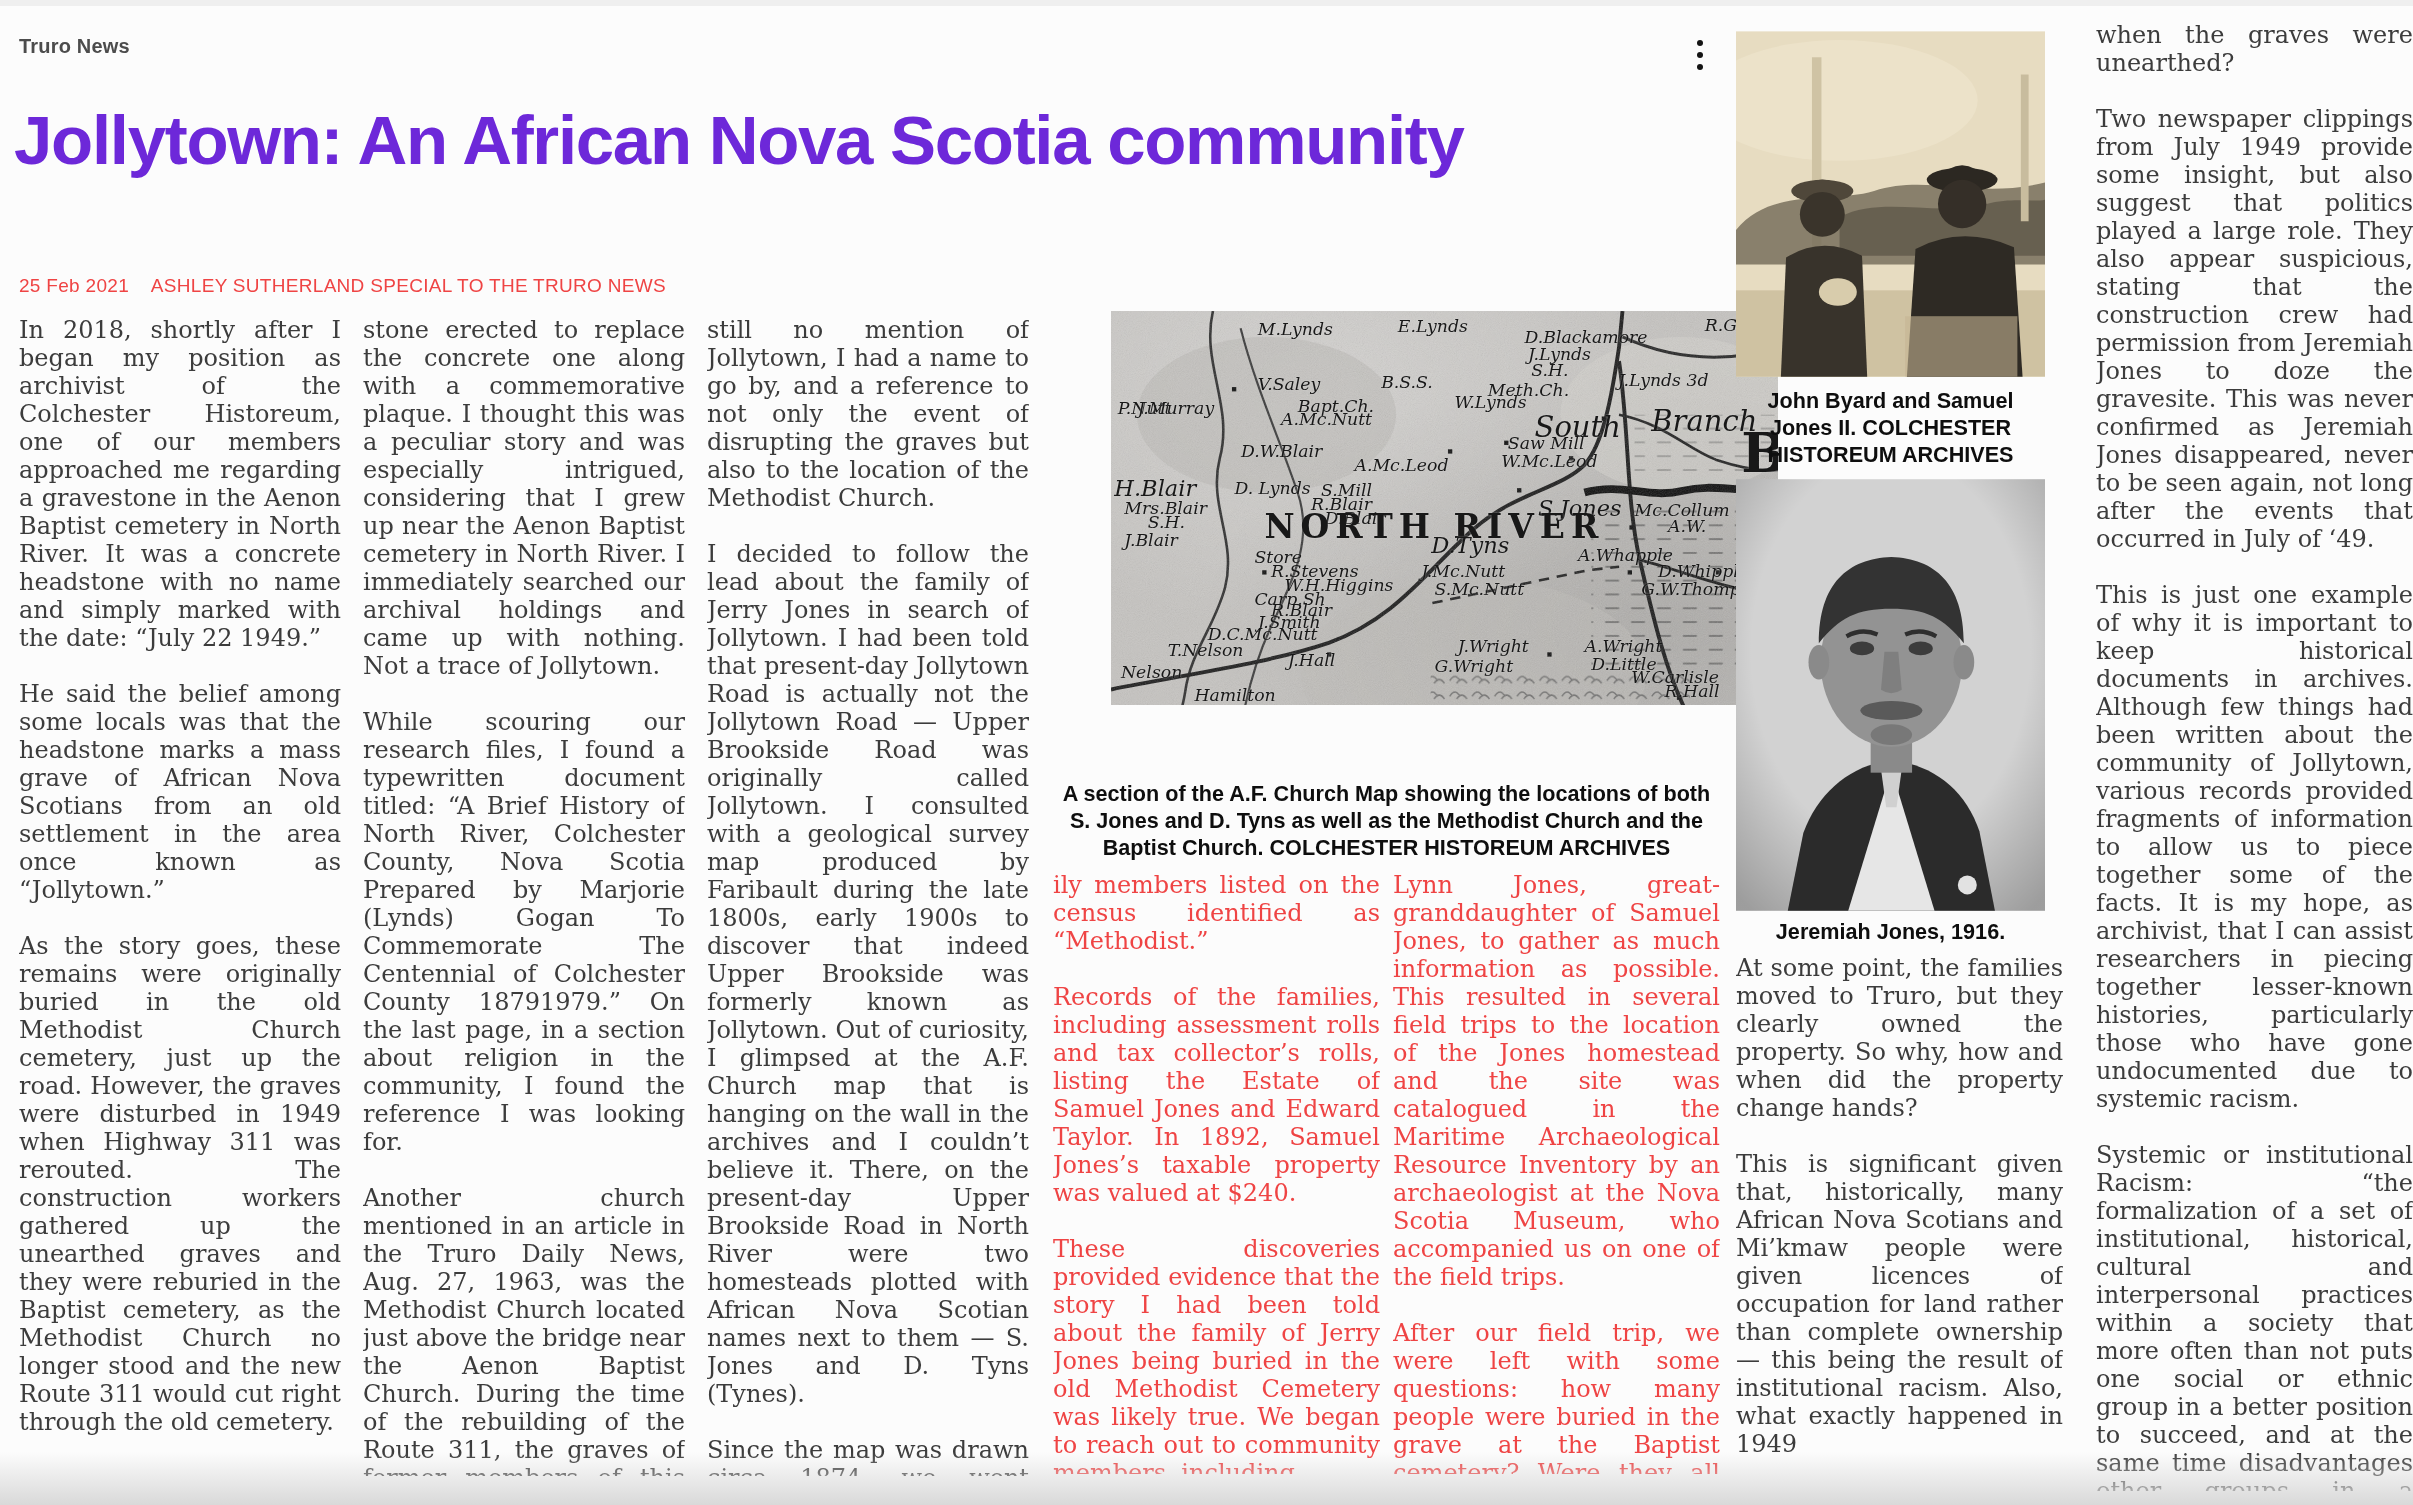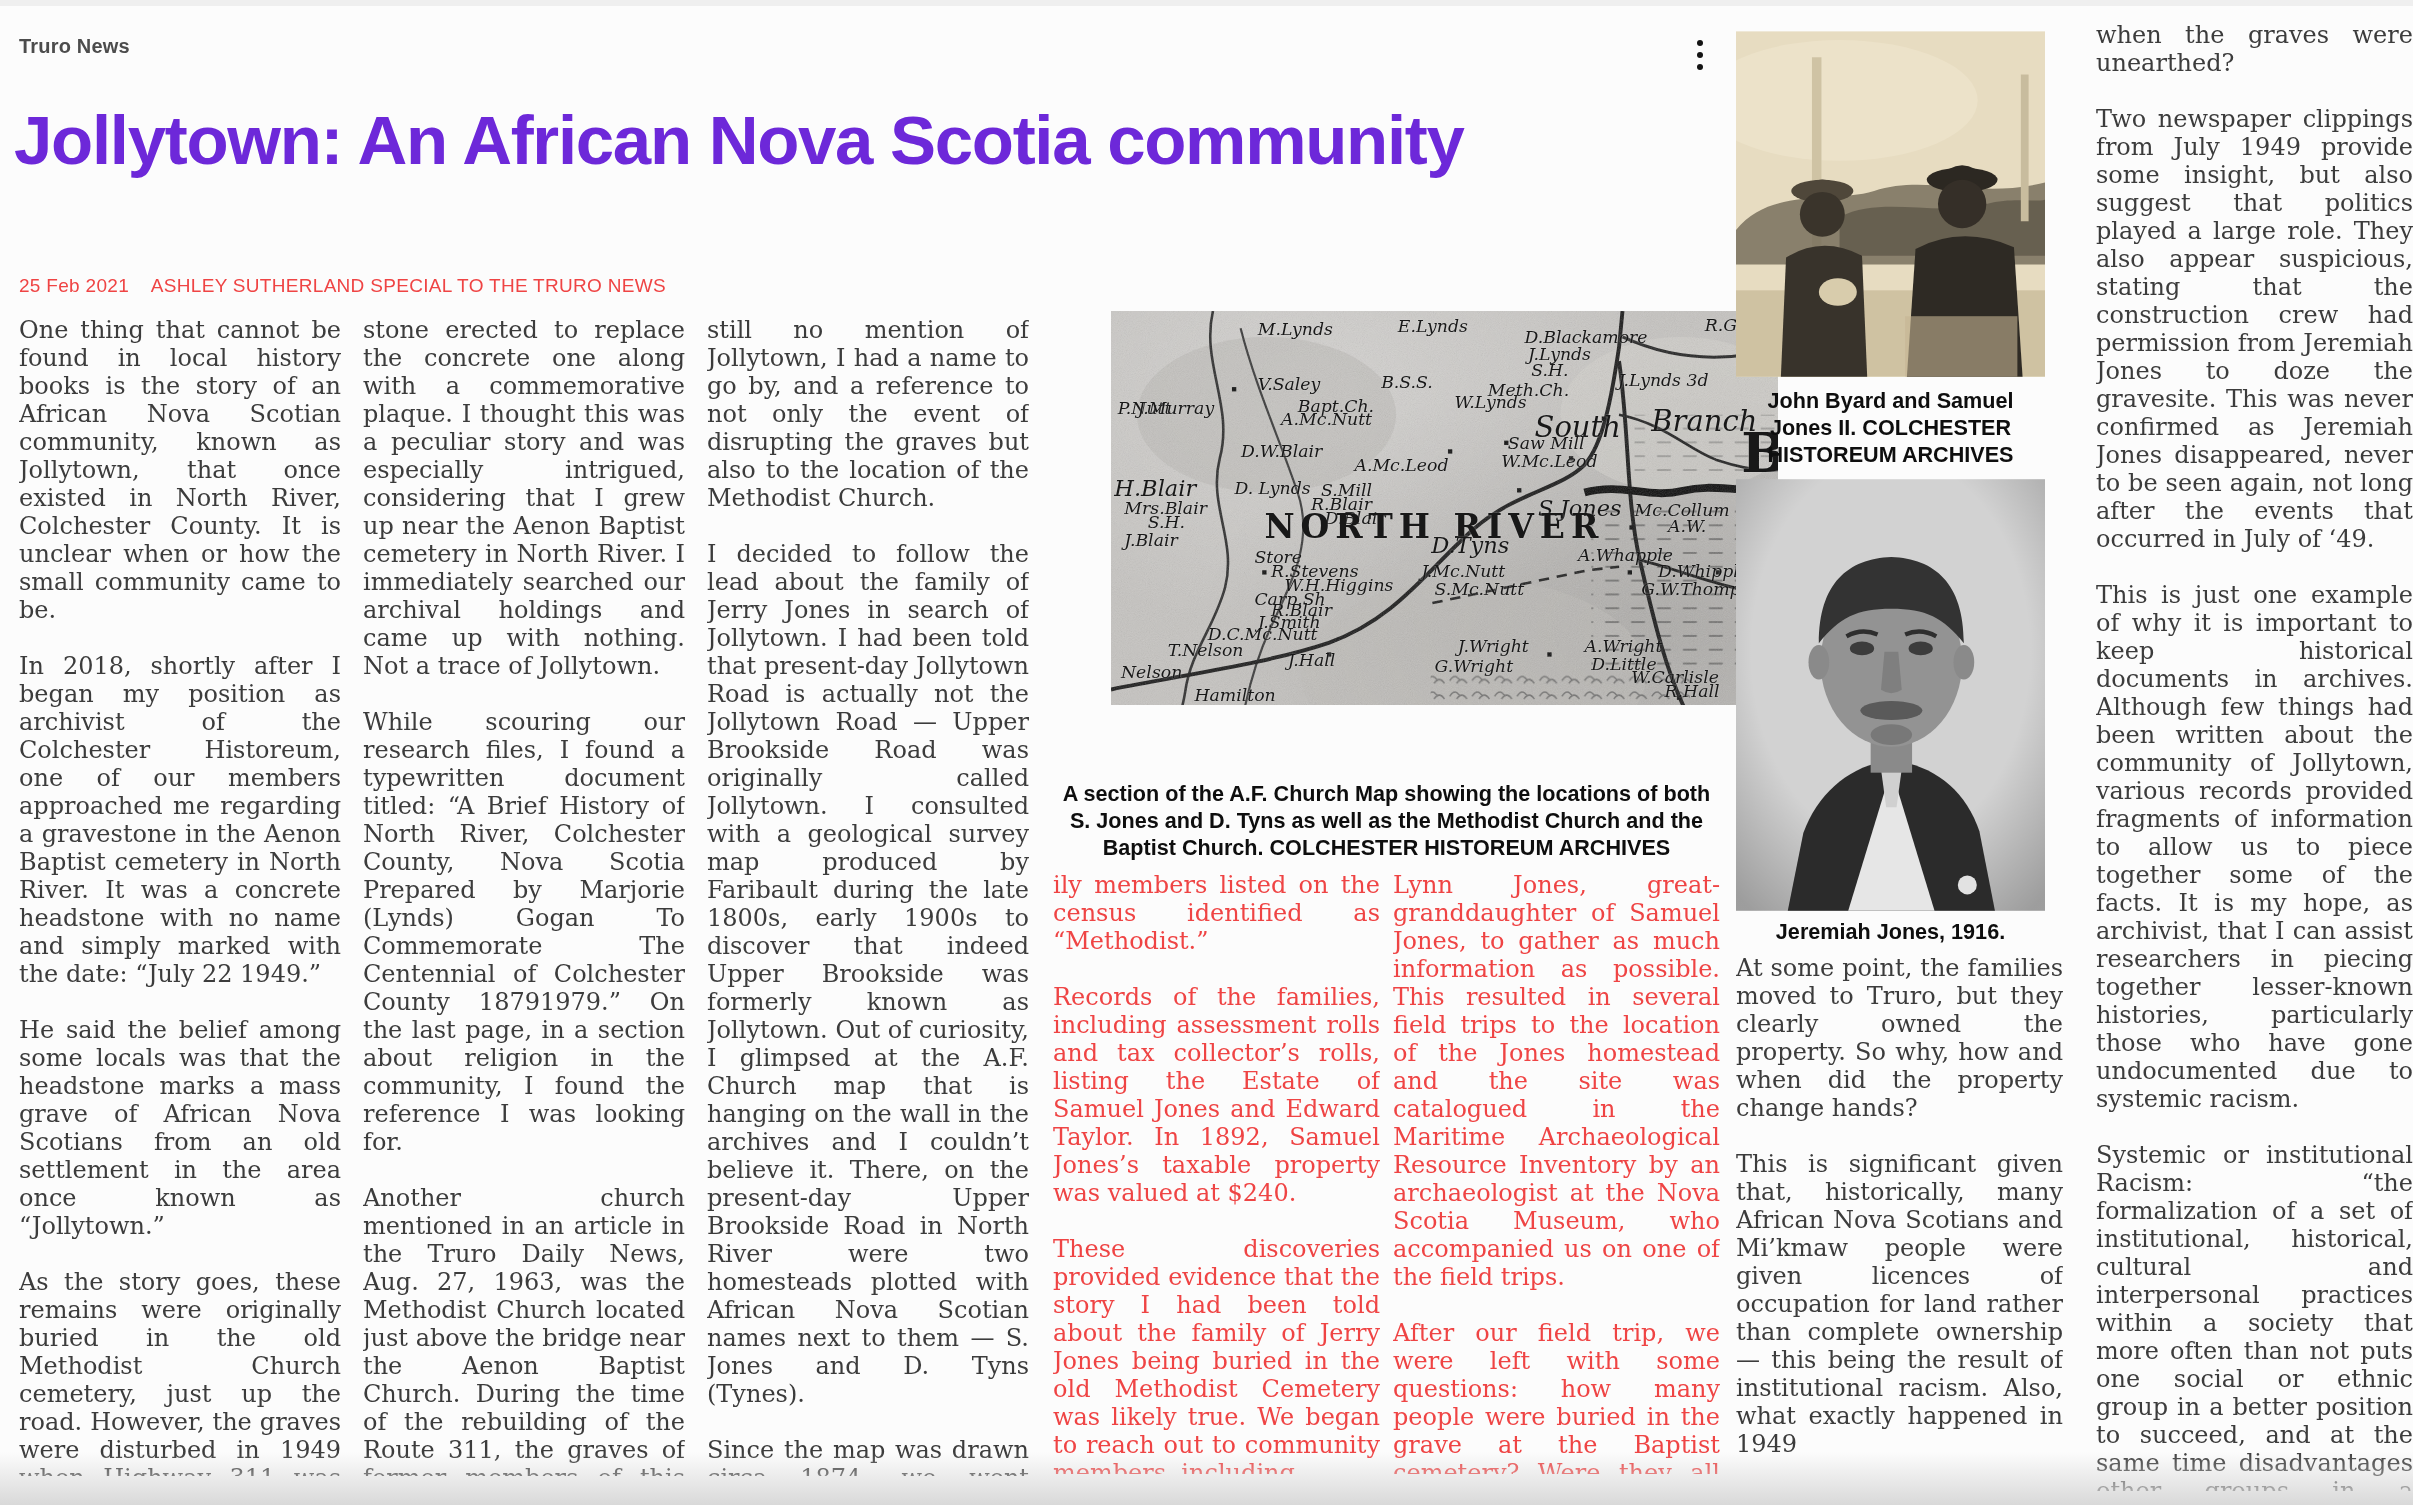--- a/index.html
+++ b/index.html
@@ -96,21 +96,20 @@
 </div>
 
 <button class="kebab" aria-label="More options">
   <i></i>
   <i></i>
   <i></i>
 </button>
 
 <main>
   <div class="col" id="col1">
-    <p>One thing that cannot be found in local history books is the story of an African Nova Scotian community, known as Jollytown, that once existed in North River, Colchester County. It is unclear when or how the small community came to be.</p>
     <p>In 2018, shortly after I began my position as archivist of the Colchester Historeum, one of our members approached me regarding a gravestone in the Aenon Baptist cemetery in North River. It was a concrete headstone with no name and simply marked with the date: “July 22 1949.”</p>
     <p>He said the belief among some locals was that the headstone marks a mass grave of African Nova Scotians from an old settlement in the area once known as “Jollytown.”</p>
     <p>As the story goes, these remains were originally buried in the old Methodist Church cemetery, just up the road. However, the graves were disturbed in 1949 when Highway 311 was rerouted. The construction workers gathered up the unearthed graves and they were reburied in the Baptist cemetery, as the Methodist Church no longer stood and the new Route 311 would cut right through the old cemetery.</p>
 
   </div>
   <div class="col" id="col2">
     <p>stone erected to replace the concrete one along with a commemorative plaque. I thought this was a peculiar story and was especially intrigued, considering that I grew up near the Aenon Baptist cemetery in North River. I immediately searched our archival holdings and came up with nothing. Not a trace of Jollytown.</p>
     <p>While scouring our research files, I found a typewritten document titled: “A Brief History of North River, Colchester County, Nova Scotia Prepared by Marjorie (Lynds) Gogan To Commemorate The Centennial of Colchester County 18791979.” On the last page, in a section about religion in the community, I found the reference I was looking for.</p>
     <p>Another church mentioned in an article in the Truro Daily News, Aug. 27, 1963, was the Methodist Church located just above the bridge near the Aenon Baptist Church. During the time of the rebuilding of the Route 311, the graves of former members of this congregation were inadvertently disrupted by modern digging equipment. Some of those buried there were members of a black family, the family of Jerry Jones who was a war hero in the First World War. The disinterred bones were placed in a common grave in the Aenon Baptist Cemetery.</p>
 

